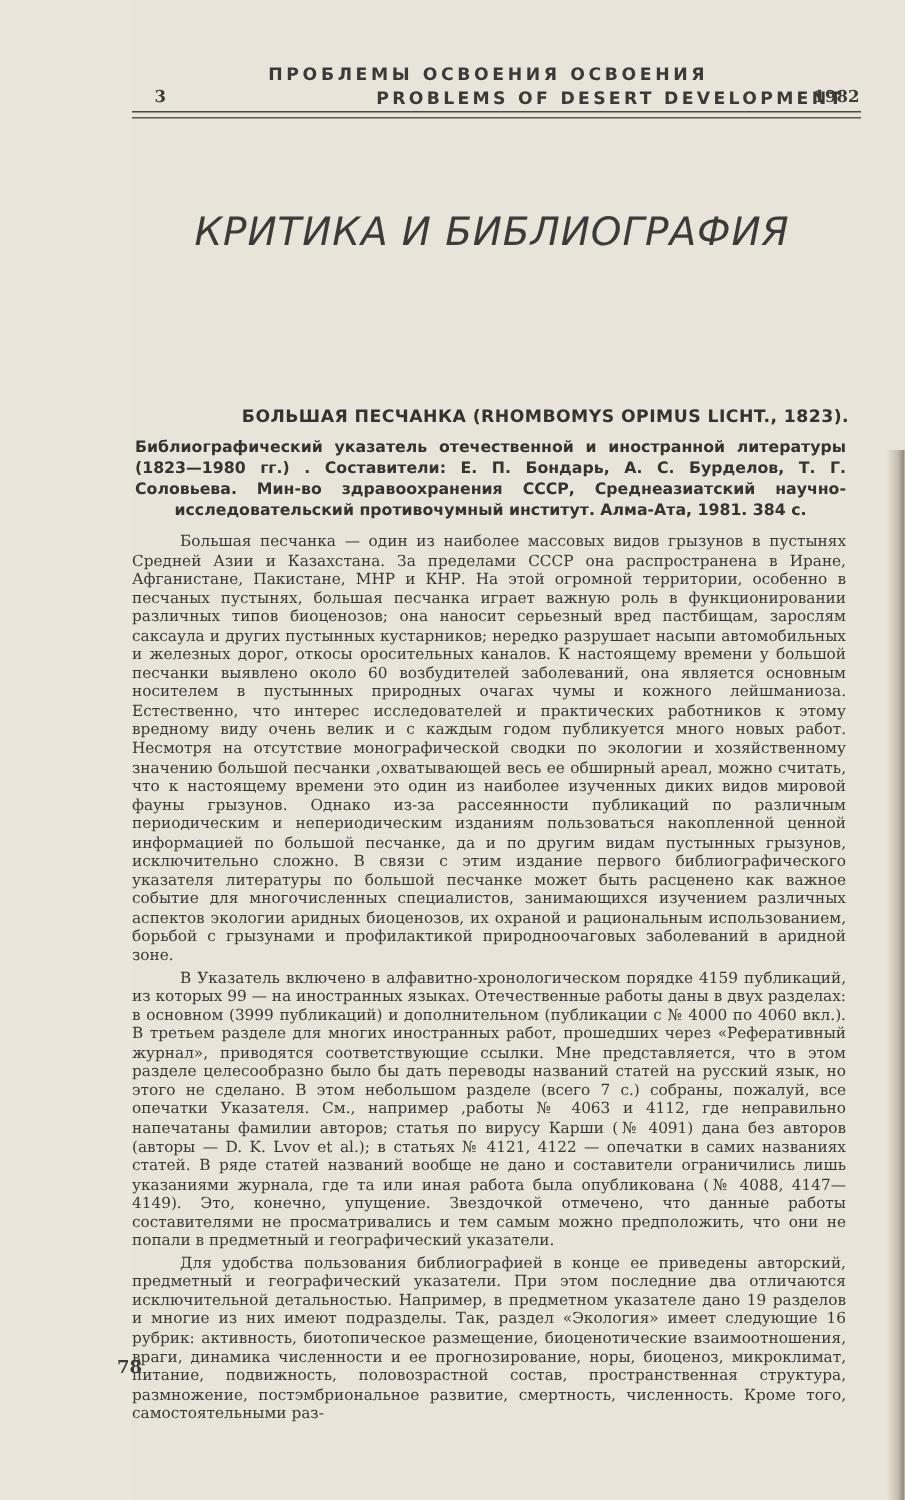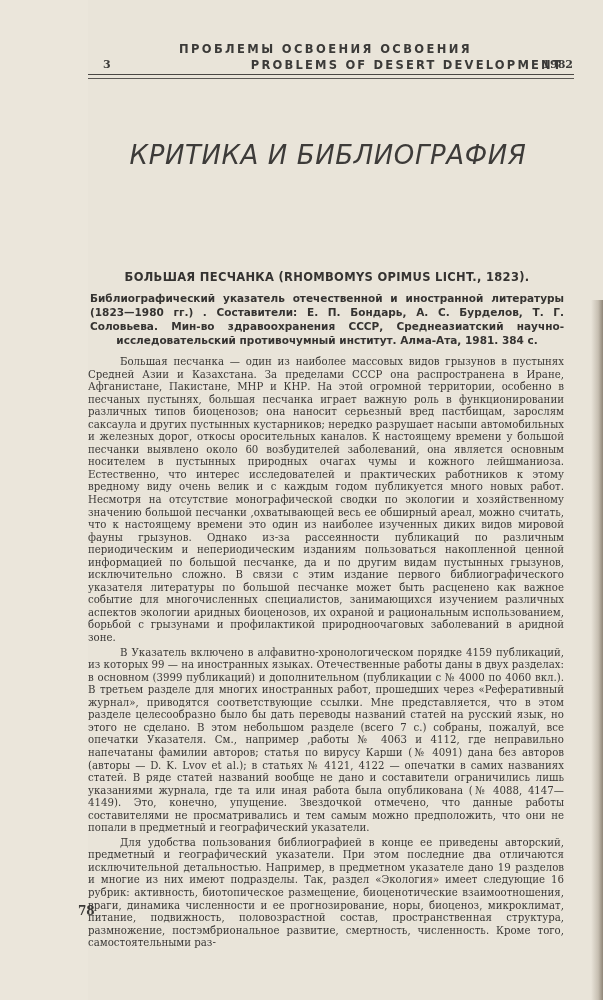--- a/index.html
+++ b/index.html
@@ -116,20 +116,21 @@
       text-align: center;
       font-family: "DejaVu Sans", sans-serif;
       font-weight: bold;
       font-size: 10.5px;
       color: #353331;
     }
     .review-title {
       font-size: 11.5px;
       letter-spacing: 0.3px;
       margin-bottom: 7px;
+      text-align: right;
     }
     .review-bib {
       font-size: 10.5px;
       line-height: 14px;
       text-align: justify;
       text-align-last: center;
       padding: 0 2px 0 2px;
     }
     .body-text {
       position: absolute;

